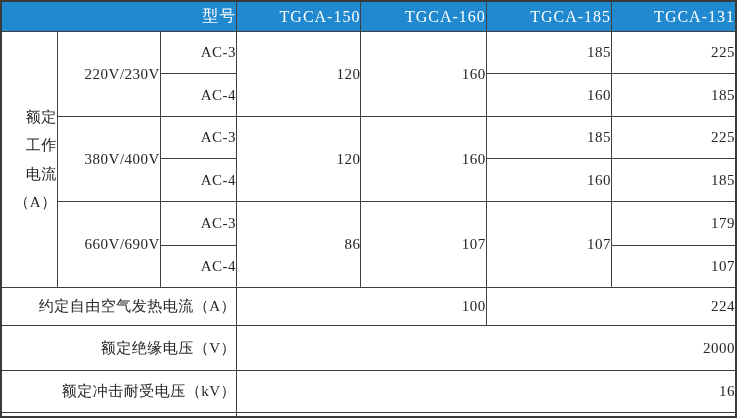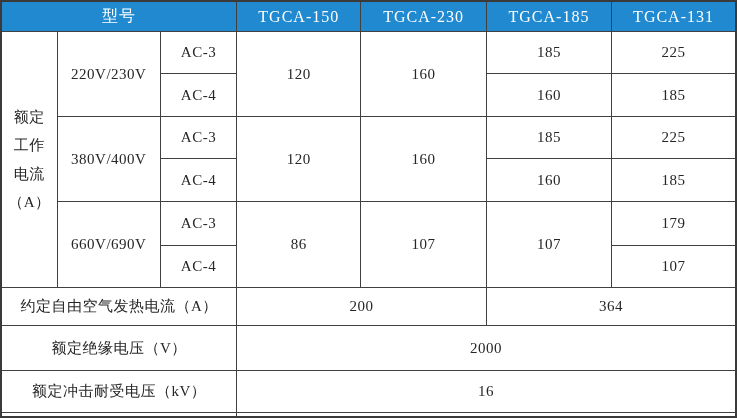--- a/index.html
+++ b/index.html
@@ -17,21 +17,21 @@
     color: #262626;
   }
   table.spec {
     border-collapse: collapse;
     table-layout: fixed;
     width: 737px;
     border: 2px solid #3a3a3a;
   }
   .spec th, .spec td {
     border: 1px solid #404040;
-    text-align: center;
+    text-align: right;
     vertical-align: middle;
     padding: 0;
     font-weight: normal;
     font-size: 15px;
     letter-spacing: 0.5px;
     overflow: hidden;
     white-space: nowrap;
   }
   .spec thead th {
     background: #2089cf;
@@ -68,21 +68,21 @@
       <col style="width:76px">
       <col style="width:124px">
       <col style="width:125px">
       <col style="width:125px">
       <col style="width:124px">
     </colgroup>
     <thead>
       <tr>
         <th colspan="3">型号</th>
         <th>TGCA-150</th>
-        <th>TGCA-230</th>
+        <th>TGCA-160</th>
         <th>TGCA-185</th>
         <th>TGCA-131</th>
       </tr>
     </thead>
     <tbody>
 
       <tr class="h42">
         <td class="vlabel zh" rowspan="6">额定
 工作
 电流
@@ -122,22 +122,22 @@
         <td rowspan="2">107</td>
         <td>179</td>
       </tr>
       <tr class="h42">
         <td>AC-4</td>
         <td>107</td>
       </tr>
 
       <tr class="h38">
         <td colspan="3" class="zh">约定自由空气发热电流（A）</td>
-        <td colspan="2">200</td>
-        <td colspan="2">364</td>
+        <td colspan="2">100</td>
+        <td colspan="2">224</td>
       </tr>
 
       <tr class="h45">
         <td colspan="3" class="zh">额定绝缘电压（V）</td>
         <td colspan="4">2000</td>
       </tr>
 
       <tr class="h42">
         <td colspan="3" class="zh">额定冲击耐受电压（kV）</td>
         <td colspan="4">16</td>

